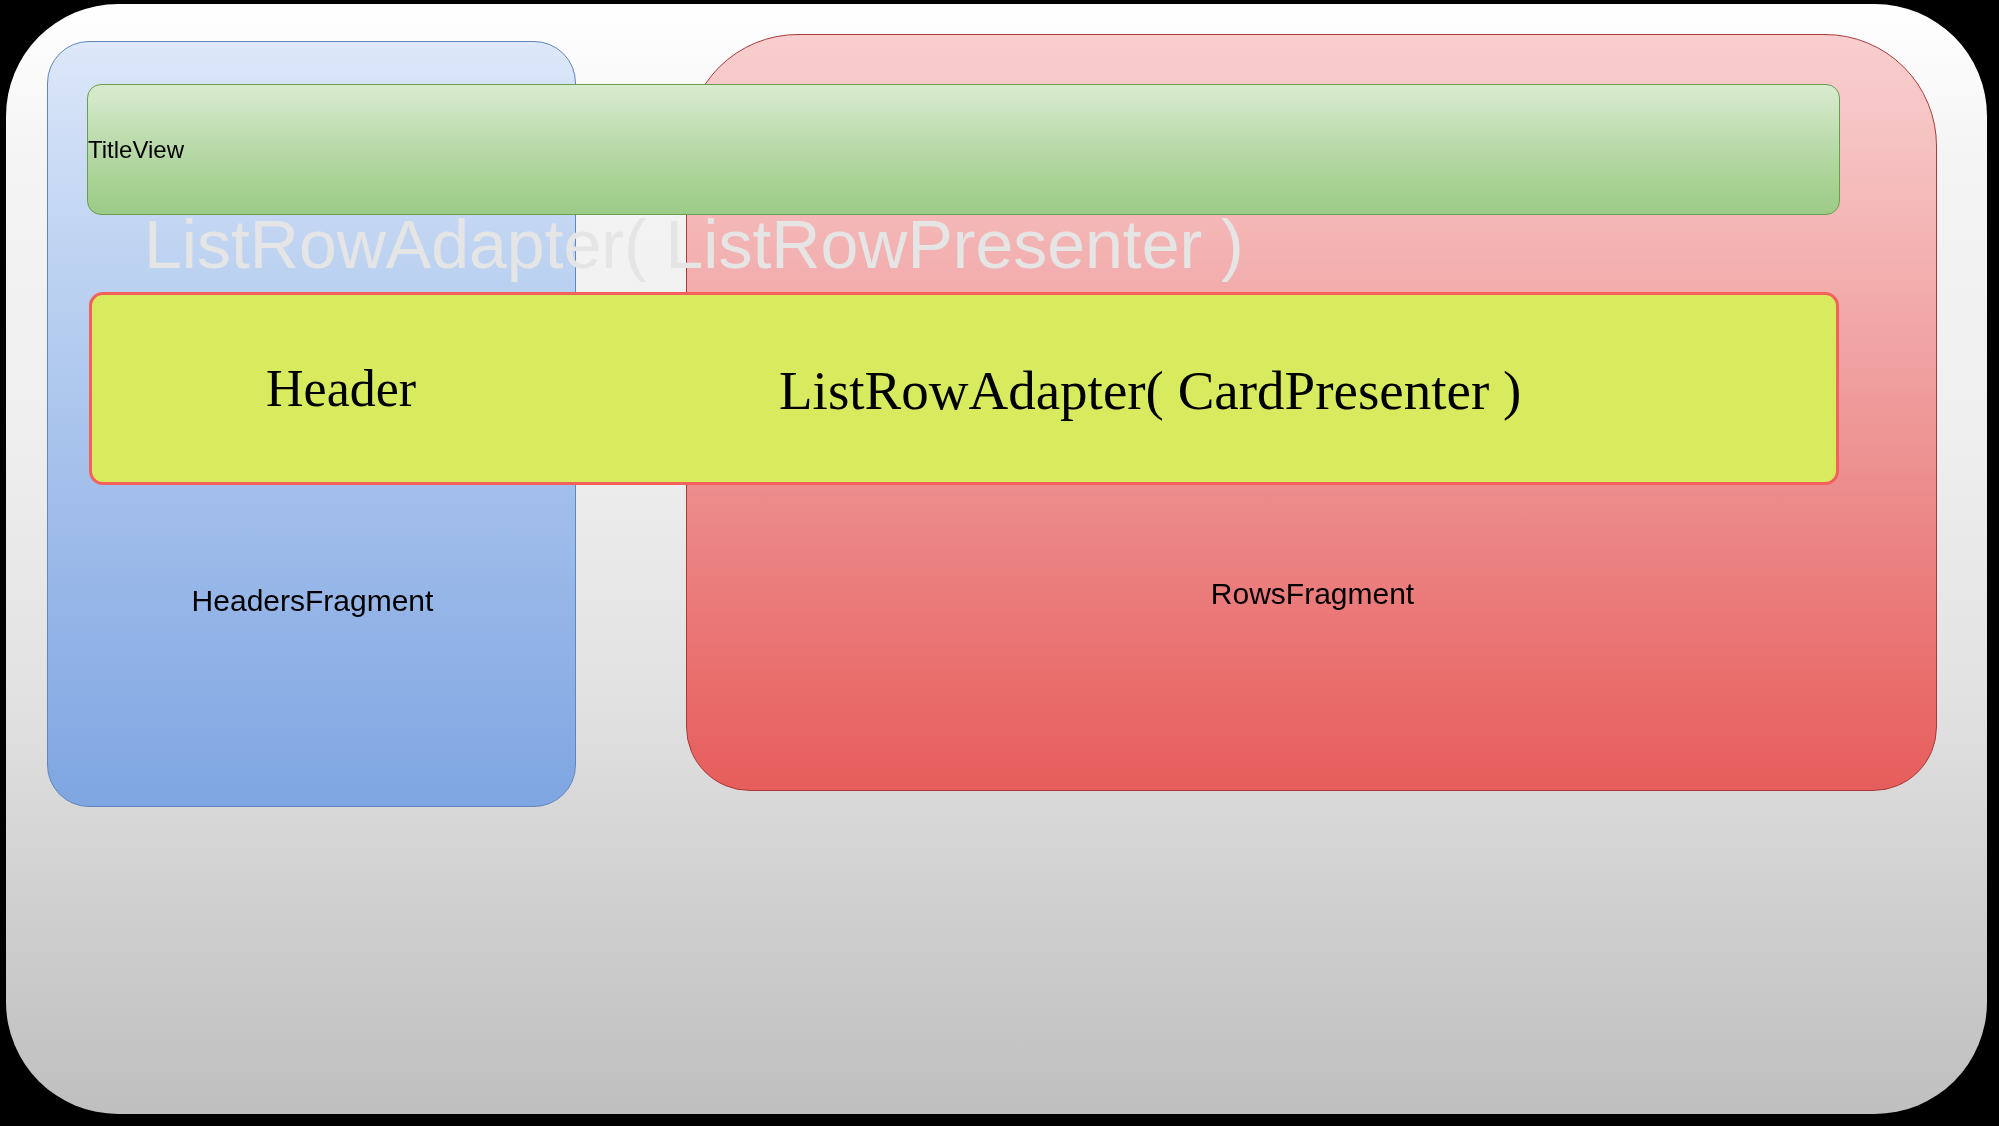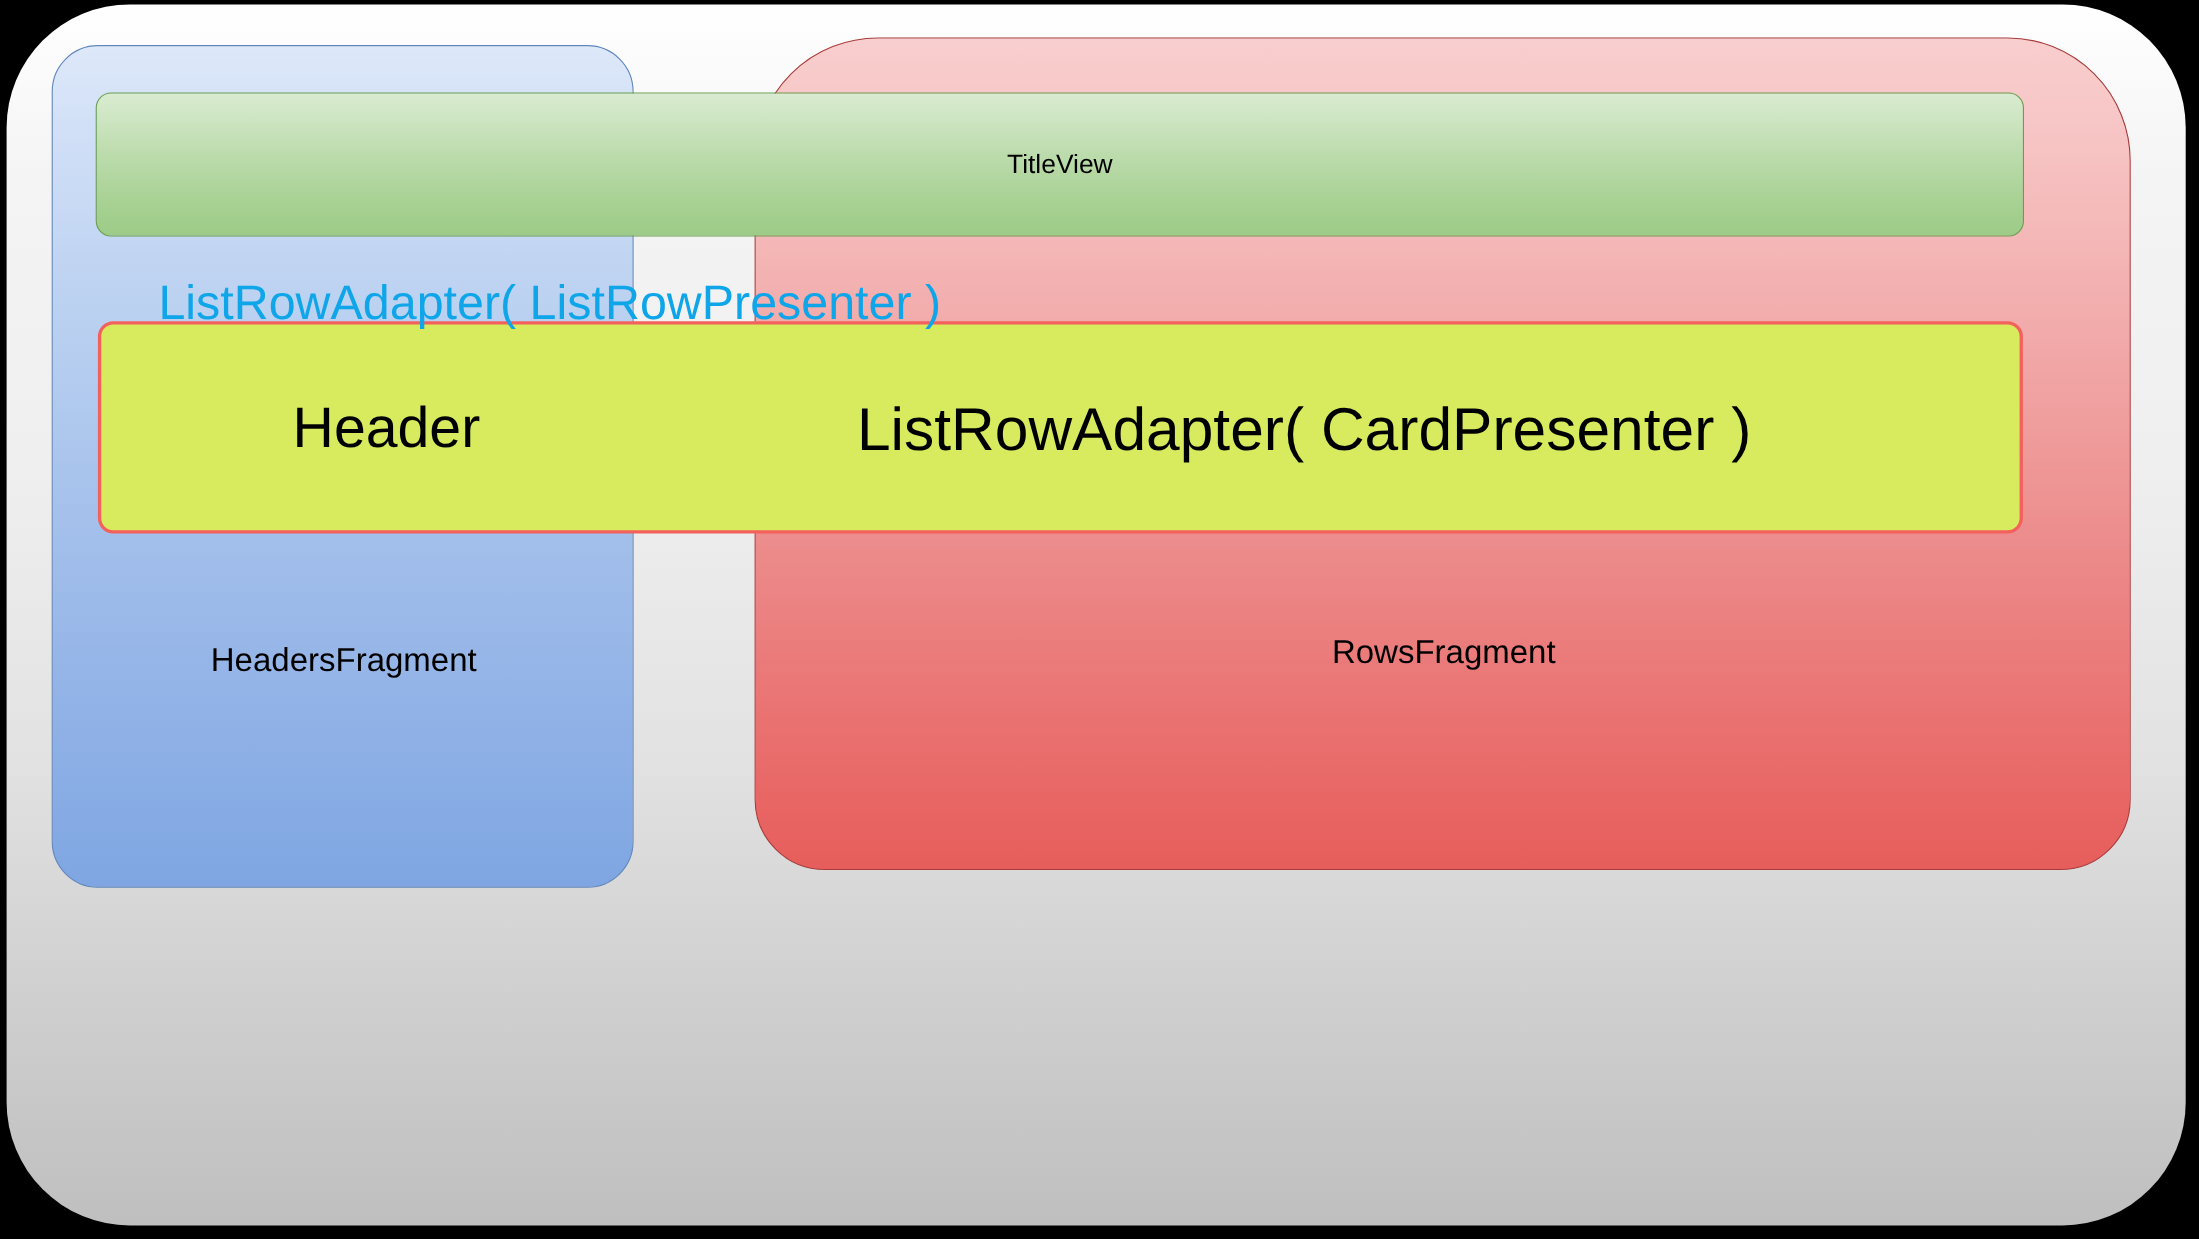--- a/index.html
+++ b/index.html
@@ -116,53 +116,53 @@
     background: linear-gradient(180deg,
         #d9ebd0 0%,
         #cfe6c4 16%,
         #c2dfb4 34%,
         #b5d8a4 54%,
         #a9d295 74%,
         #a1ce8c 90%,
         #9dcb88 100%);
     display: flex;
     align-items: center;
-    justify-content: center;
+    justify-content: flex-start;
   }
   .title-view-label {
     font-size: 24px;
     color: #000000;
     white-space: nowrap;
   }
 
   
   .listrow-adapter-outer {
     position: absolute;
     left: 144px;
     top: 210px;
-    font-size: 44px;
-    color: #0ea5e9;
+    font-size: 68px;
+    color: #e5e5e5;
     white-space: nowrap;
     line-height: 1;
     z-index: 6;
-    margin-top: 44px;
   }
 
   
   .row-box {
     position: absolute;
     left: 89px;
     top: 292px;
     width: 1750px;
     height: 193px;
     border-radius: 14px;
     border: 3px solid #f4615c;
     box-sizing: border-box;
     background: #d8ea5d;
     z-index: 4;
+    font-family: Liberation Serif, serif;
   }
   .row-header-label {
     position: absolute;
     left: 174px;
     top: 68px;
     font-size: 52px;
     color: #000000;
     white-space: nowrap;
     line-height: 1;
   }

